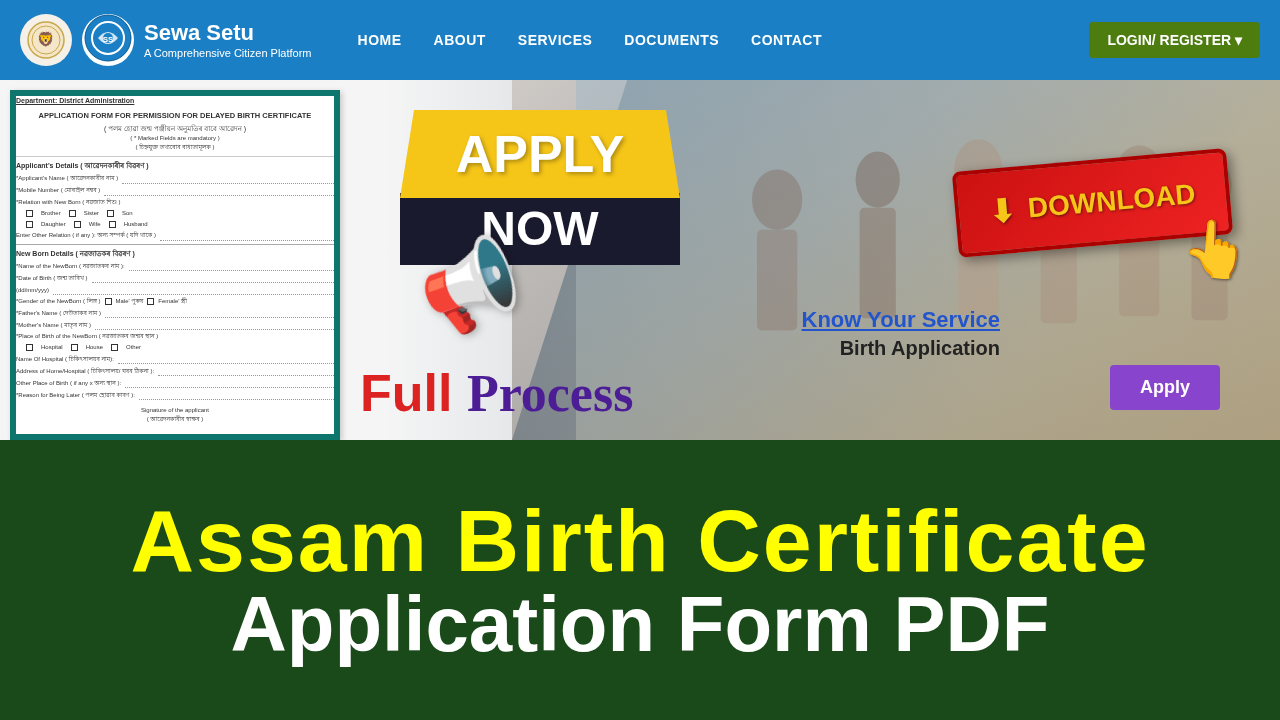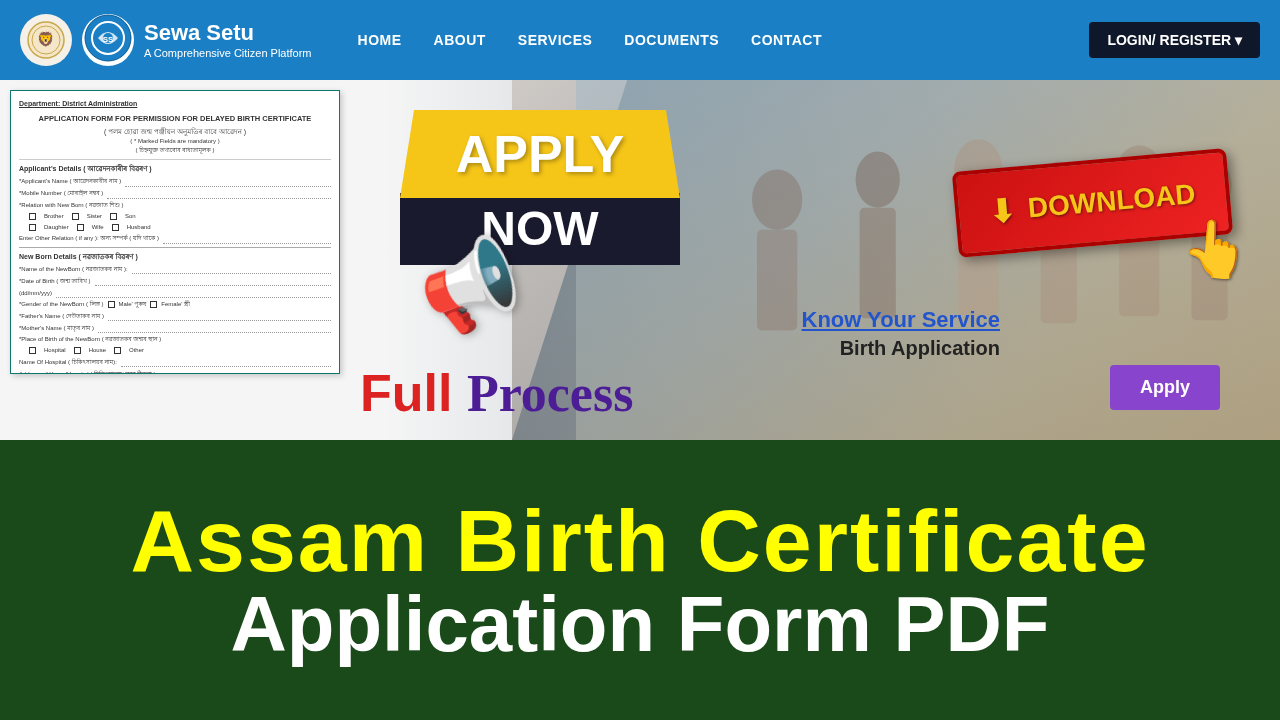--- a/index.html
+++ b/index.html
@@ -64,21 +64,21 @@
       cursor: pointer;
     }
     .nav-link-dashboard {
       display: flex;
       align-items: center;
       gap: 4px;
     }
     .chevron-down { font-size: 10px; }
 
     .login-btn {
-      background: #0f172a;
+      background: #4d7c0f;
       color: white;
       border: none;
       padding: 10px 18px;
       font-size: 14px;
       font-weight: 700;
       border-radius: 4px;
       cursor: pointer;
       display: flex;
       align-items: center;
       gap: 6px;
@@ -115,24 +115,23 @@
       opacity: 0.6;
       background: linear-gradient(to bottom, rgba(150,130,110,0.5), rgba(100,90,80,0.7));
     }
 
     
     .form-image {
       position: absolute;
       top: 10px;
       left: 10px;
       width: 330px;
-      height: 284px;
+      height: 350px;
       background: white;
-      border: 1px solid #0f766e;
-      padding: 8px;
+      border: 6px solid #0f766e;
       font-size: 6px;
       line-height: 1.5;
       color: #333;
       overflow: hidden;
       box-shadow: 2px 2px 6px rgba(0,0,0,0.2);
     }
     .form-title-dept { font-size: 7px; font-weight: bold; text-decoration: underline; color: #333; }
     .form-main-title { font-size: 7.5px; font-weight: bold; text-align: center; margin: 3px 0; }
     .form-assamese { font-size: 7px; text-align: center; }
     .form-note { font-size: 6px; text-align: center; }

